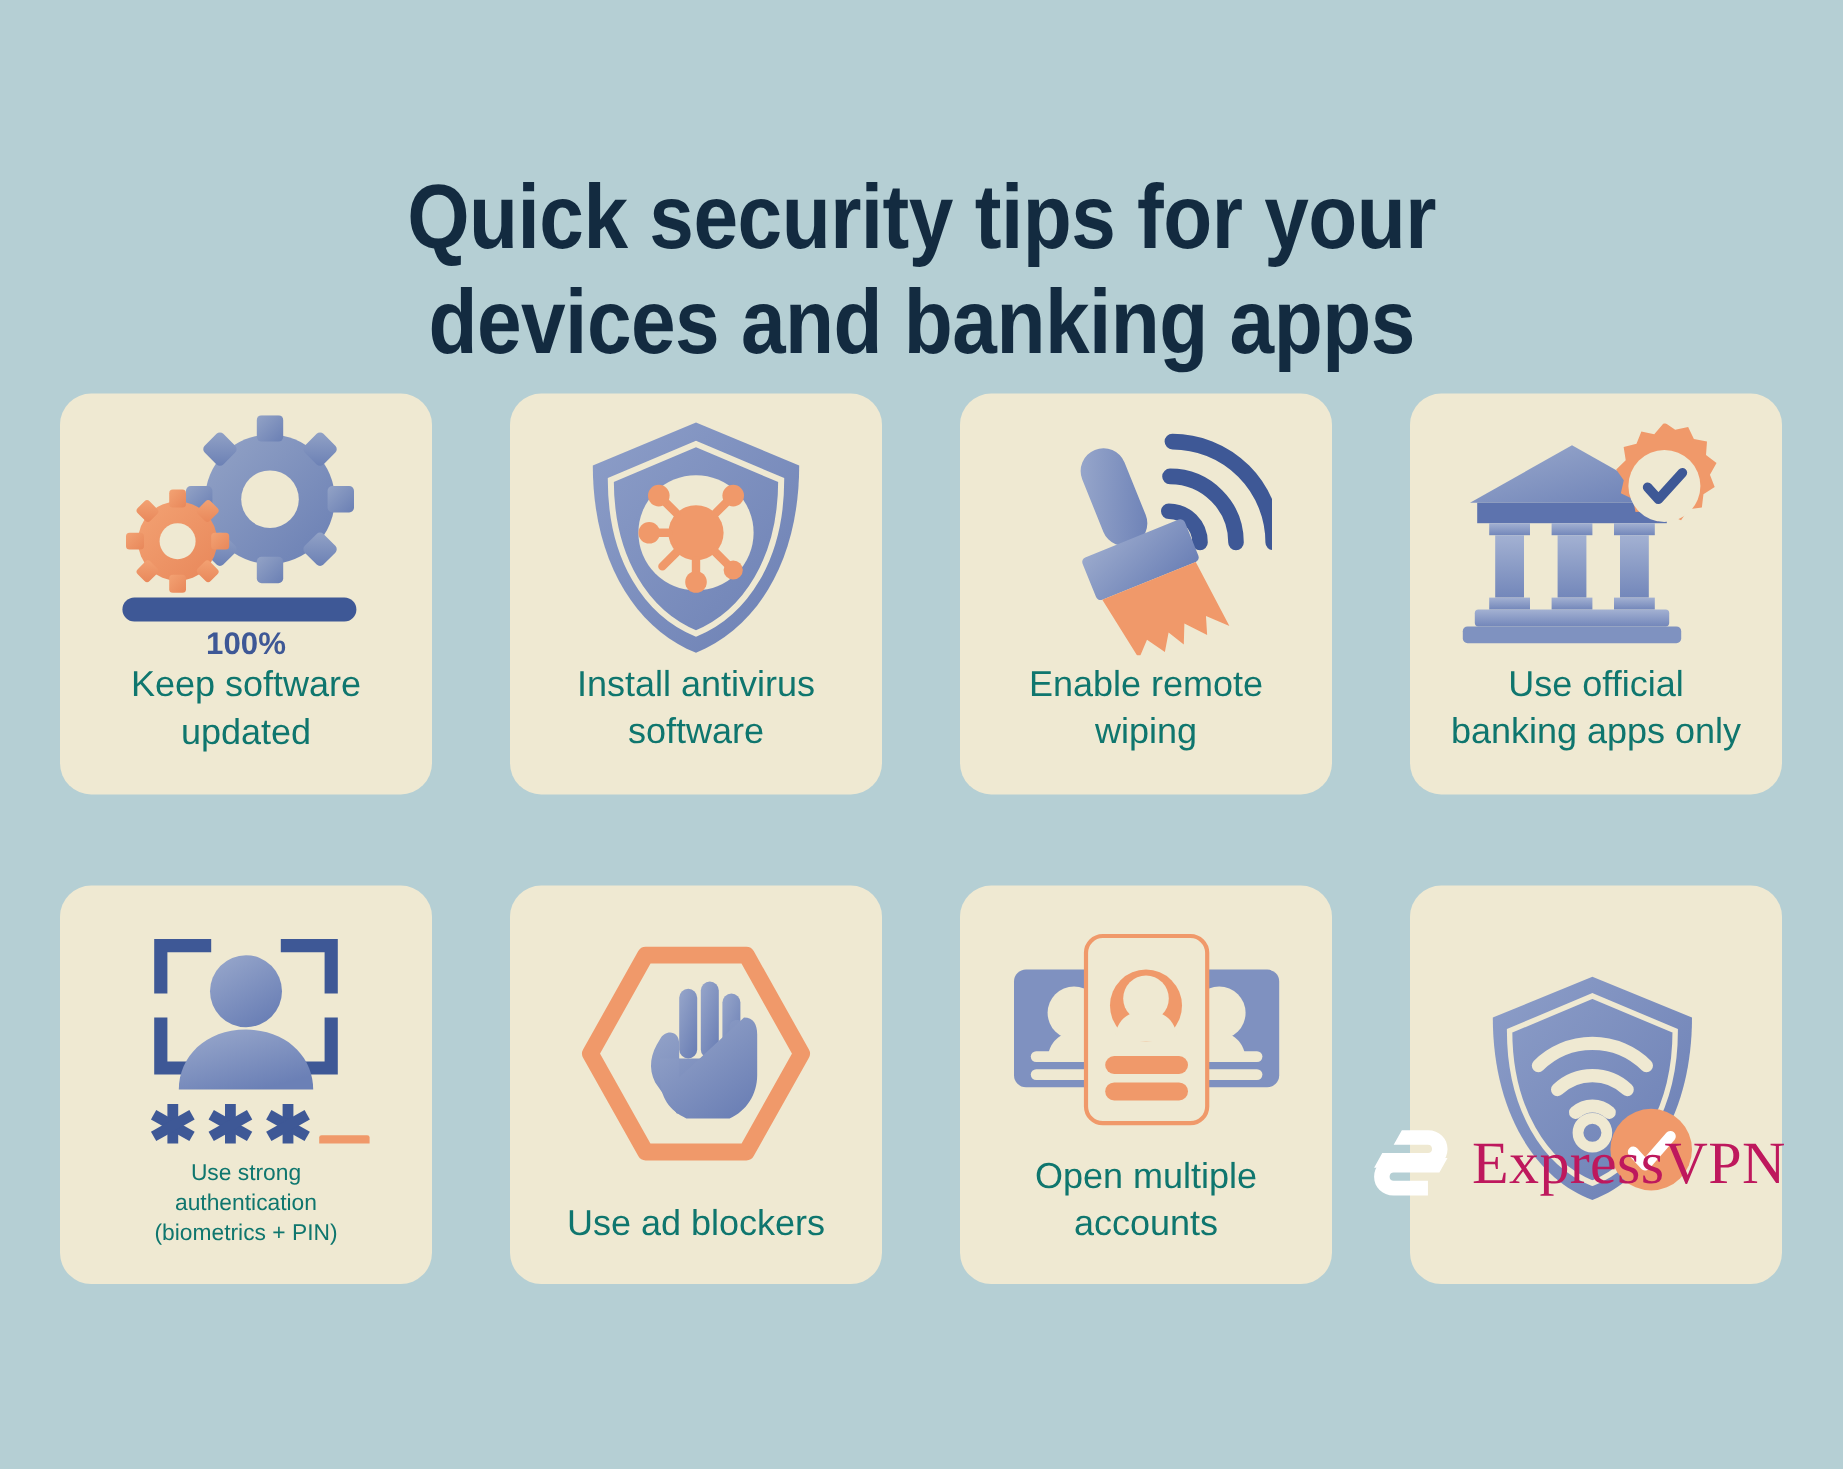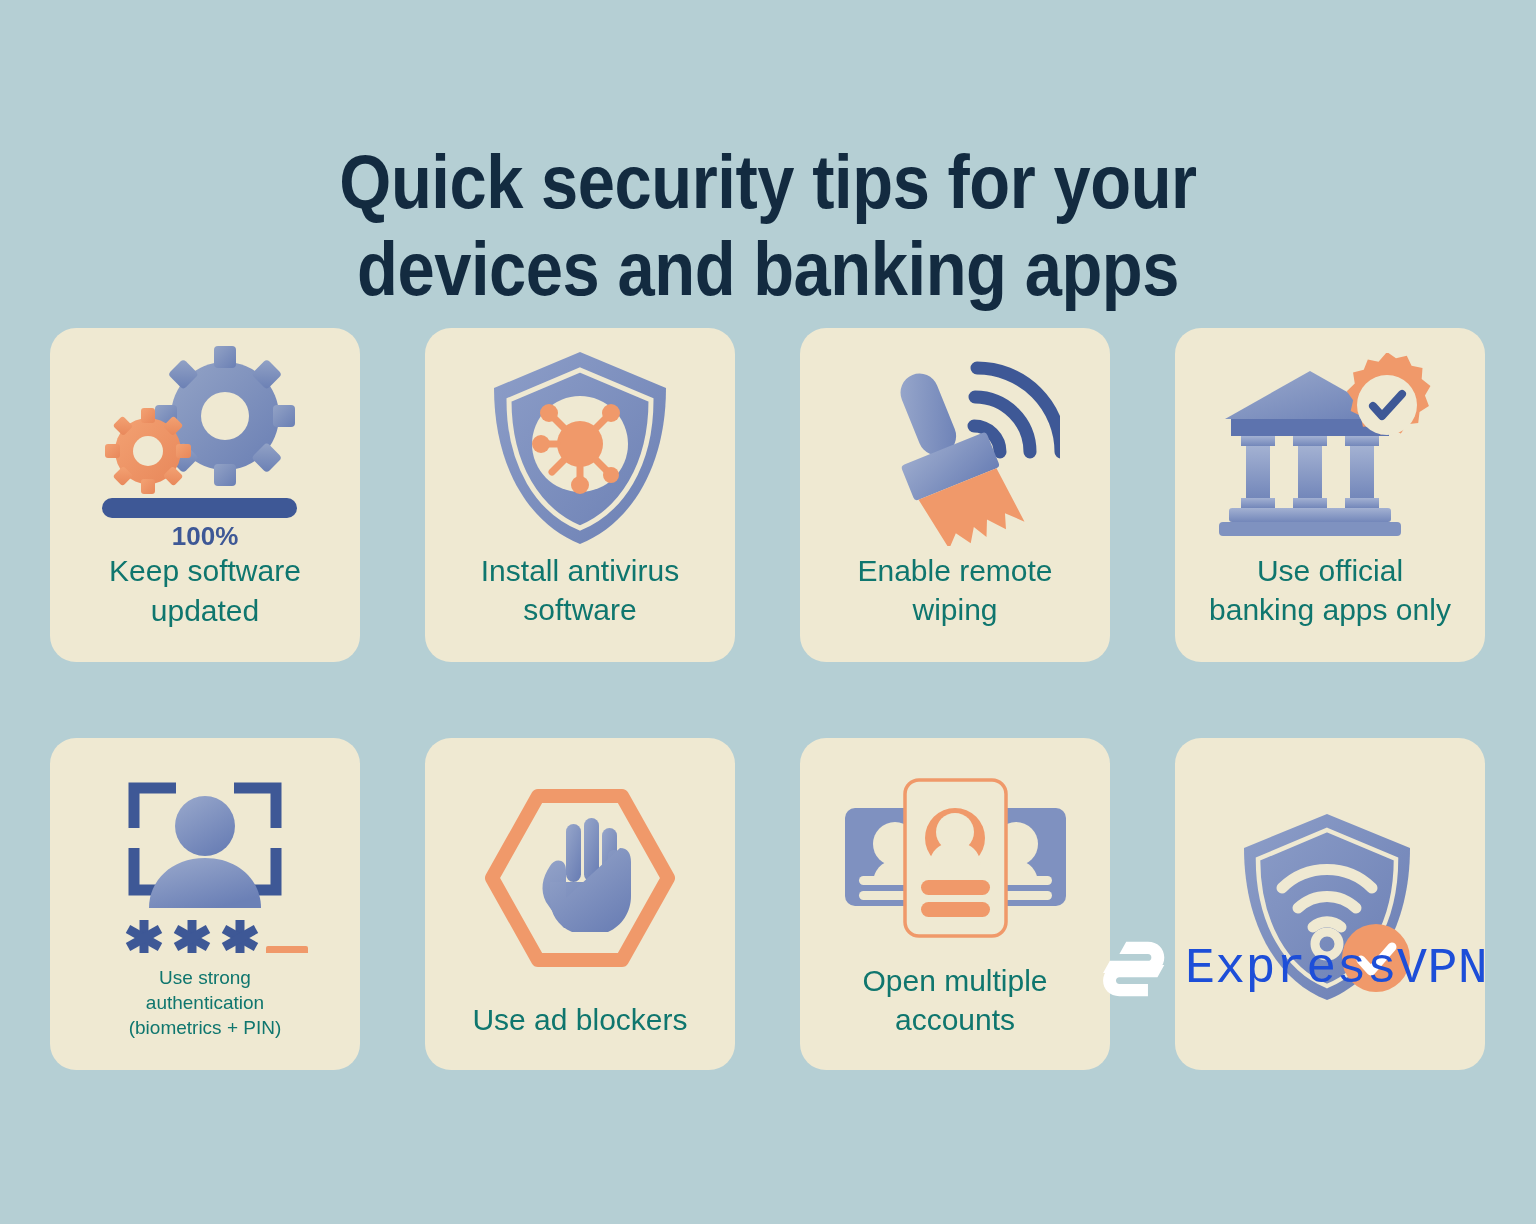--- a/index.html
+++ b/index.html
@@ -91,22 +91,22 @@
   .logo {
     position: absolute;
     right: 48px;
     bottom: 44px;
     display: flex;
     align-items: center;
     gap: 18px;
   }
   .logo-mark { width: 68px; height: 68px; display: block; }
   .logo-text {
-    color: #1d4ed8;
-    font-family: Liberation Mono, monospace;
+    color: #be185d;
+    font-family: Liberation Serif, serif;
     font-size: 50px;
     line-height: 1;
     letter-spacing: 0.3px;
   }
 </style>
 </head>
 <body>
 
 <div class="page">
 

